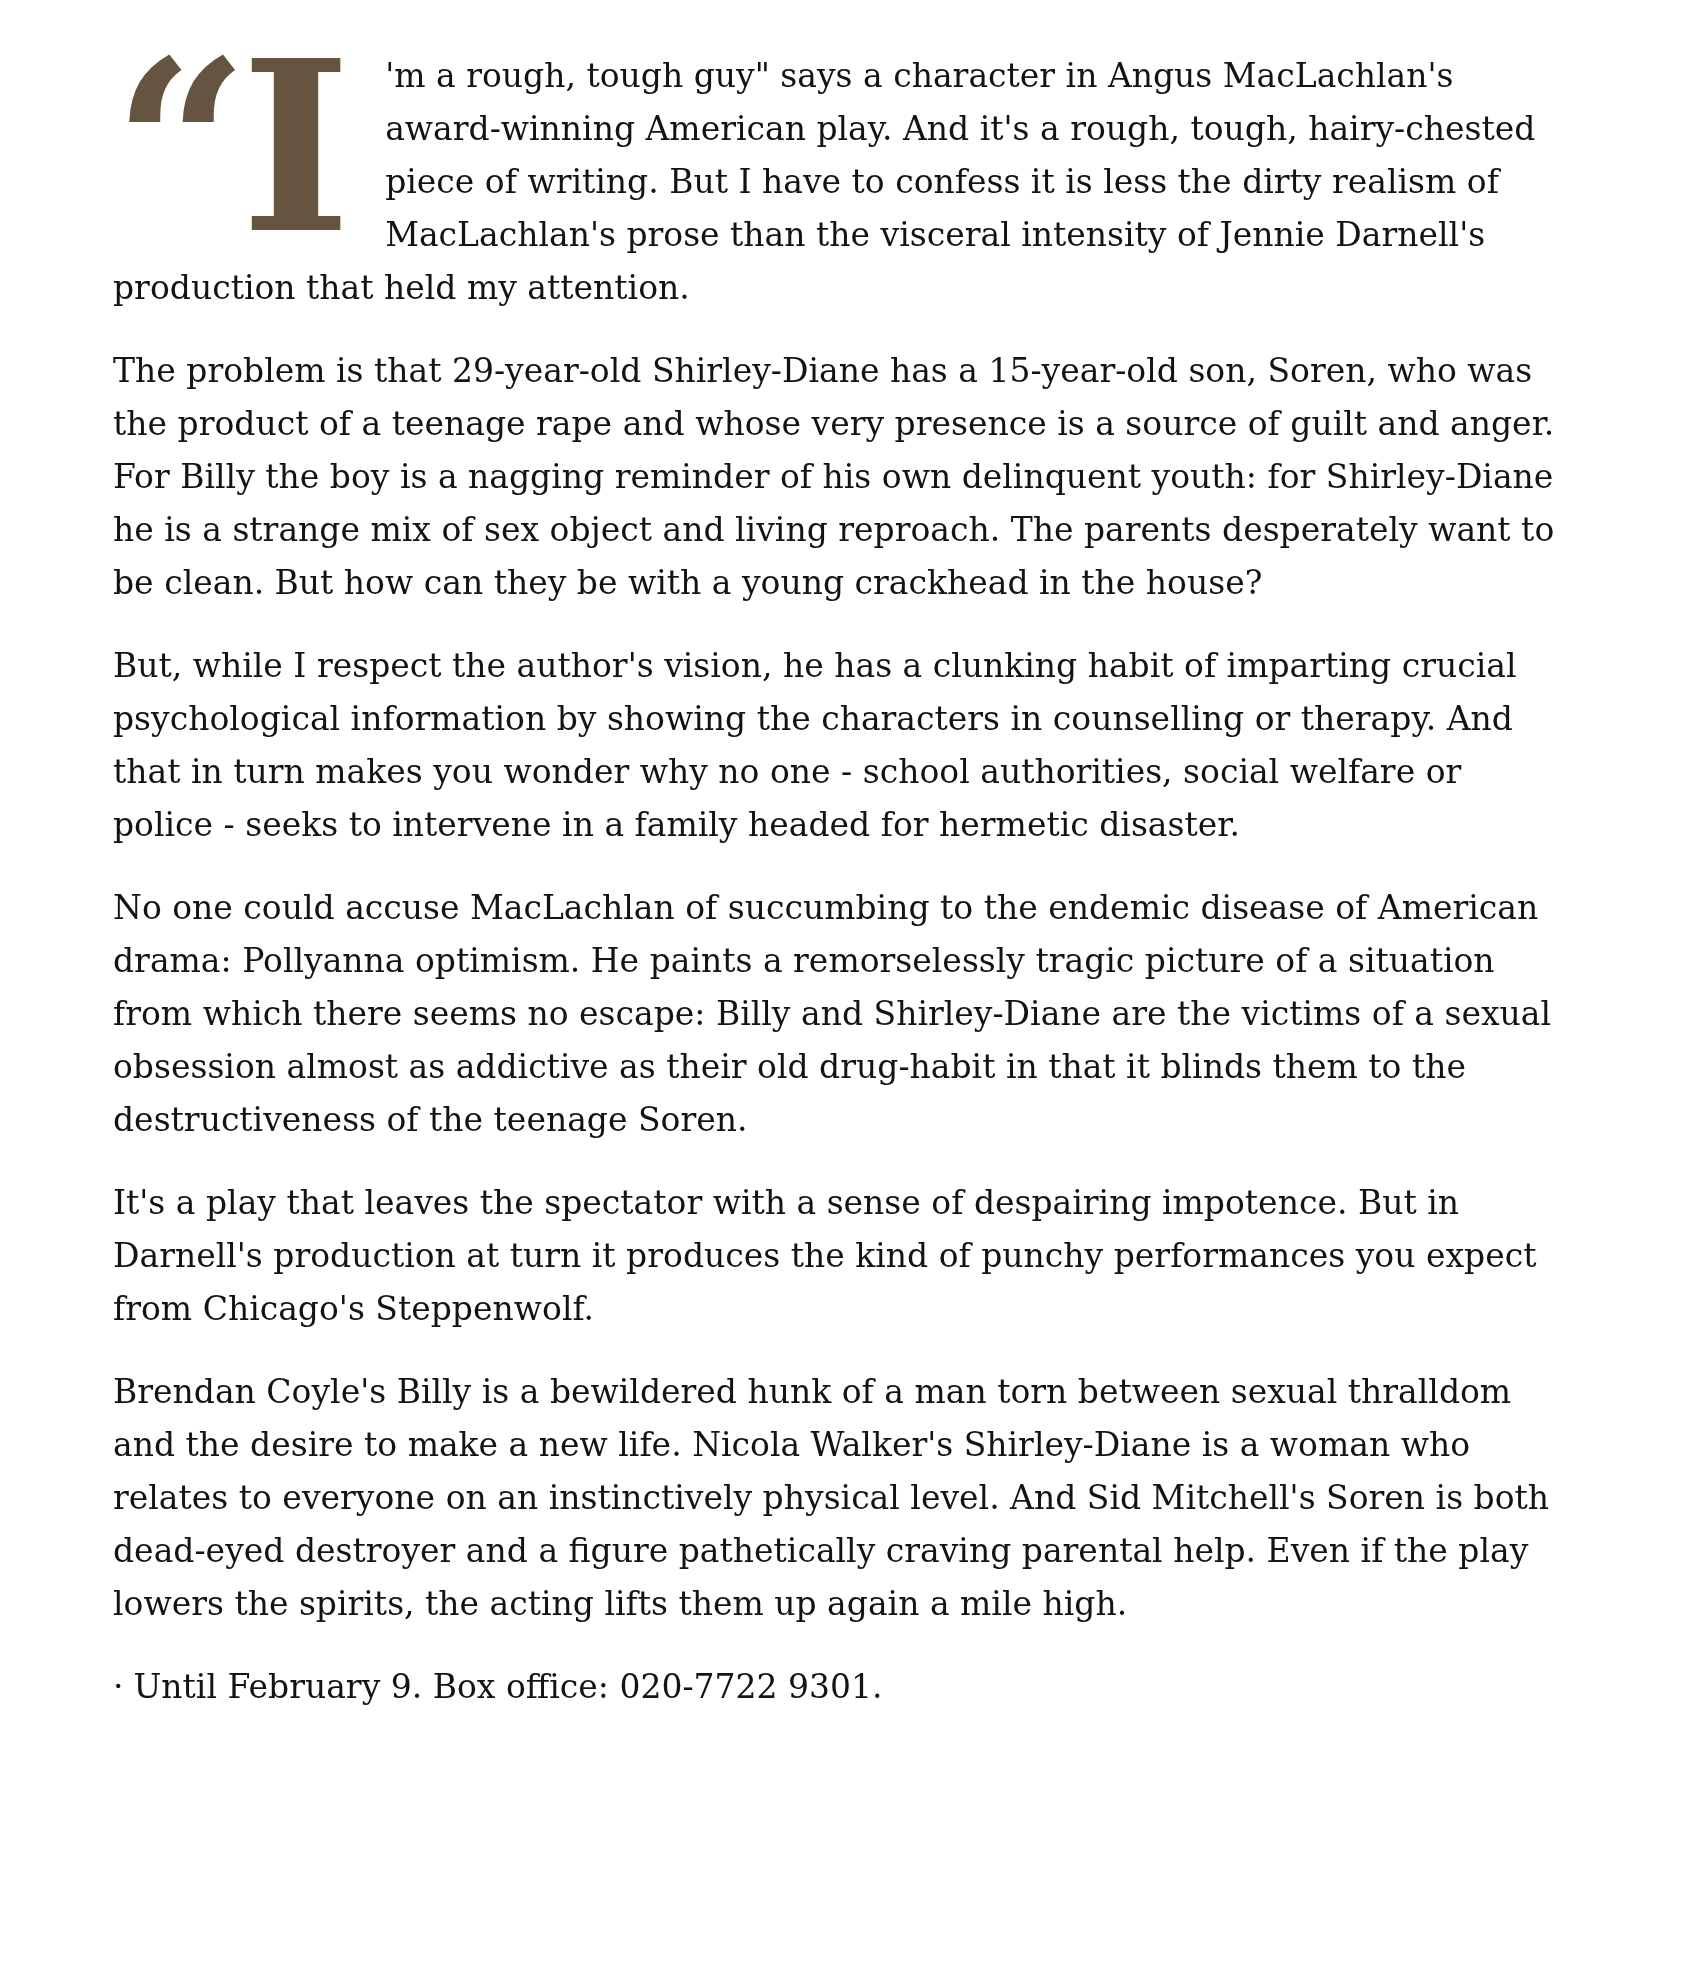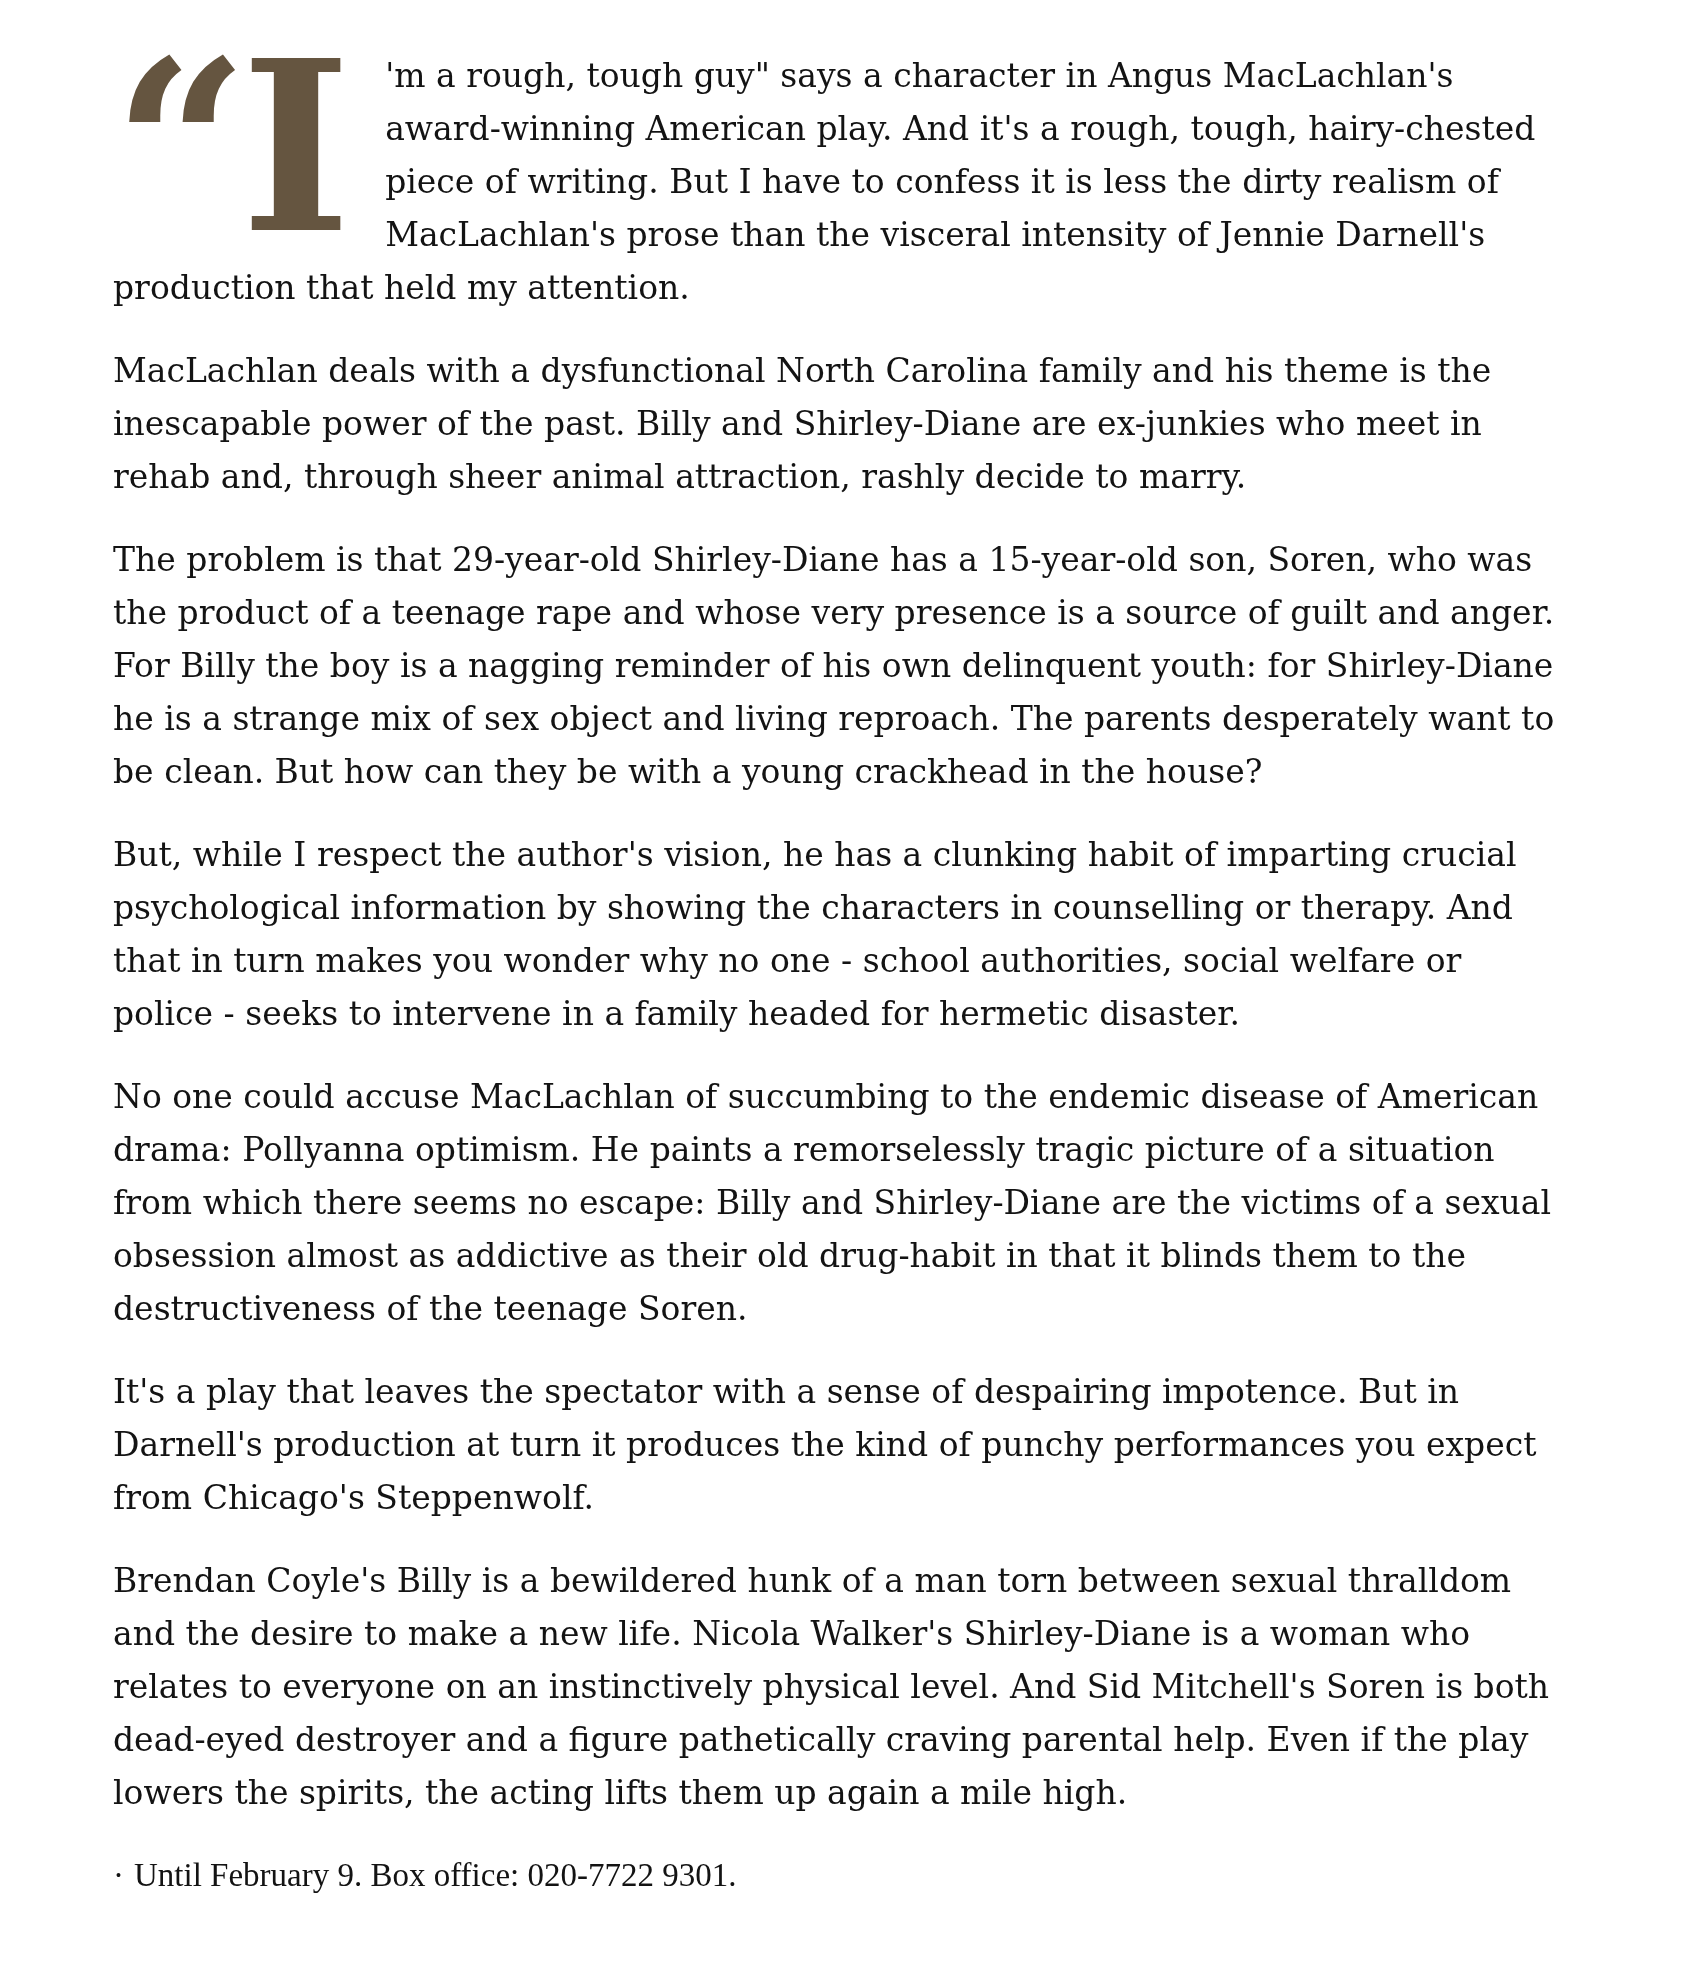--- a/index.html
+++ b/index.html
@@ -31,38 +31,36 @@
     font-weight: bold;
     font-size: 236px;
     line-height: 0.78;
     height: 186px;
     margin: 6px 42px 0 0;
     letter-spacing: -8px;
     white-space: nowrap;
   }
   .listing-note {
     margin-bottom: 0;
-    font-family: Liberation Serif, serif;
   }
   .bullet {
     display: inline-block;
     margin-right: 10px;
   }
 </style>
 </head>
 <body>
 
 <div class="page">
   <div class="article-body">
 
     <p>
       <span class="drop-cap">“I</span><span>'m a rough, tough guy" says a character in Angus MacLachlan's award-winning American play. And it's a rough, tough, hairy-chested piece of writing. But I have to confess it is less the dirty realism of MacLachlan's prose than the visceral intensity of Jennie Darnell's production that held my attention.</span>
     </p>
 
-    <p>MacLachlan deals with a dysfunctional North Carolina family and his theme is the inescapable power of the past. Billy and Shirley-Diane are ex-junkies who meet in rehab and, through sheer animal attraction, rashly decide to marry.</p>
 
     <p>The problem is that 29-year-old Shirley-Diane has a 15-year-old son, Soren, who was the product of a teenage rape and whose very presence is a source of guilt and anger. For Billy the boy is a nagging reminder of his own delinquent youth: for Shirley-Diane he is a strange mix of sex object and living reproach. The parents desperately want to be clean. But how can they be with a young crackhead in the house?</p>
 
     <p>But, while I respect the author's vision, he has a clunking habit of imparting crucial psychological information by showing the characters in counselling or therapy. And that in turn makes you wonder why no one - school authorities, social welfare or police - seeks to intervene in a family headed for hermetic disaster.</p>
 
     <p>No one could accuse MacLachlan of succumbing to the endemic disease of American drama: Pollyanna optimism. He paints a remorselessly tragic picture of a situation from which there seems no escape: Billy and Shirley-Diane are the victims of a sexual obsession almost as addictive as their old drug-habit in that it blinds them to the destructiveness of the teenage Soren.</p>
 
     <p>It's a play that leaves the spectator with a sense of despairing impotence. But in Darnell's production at turn it produces the kind of punchy performances you expect from Chicago's Steppenwolf.</p>
 
     <p>Brendan Coyle's Billy is a bewildered hunk of a man torn between sexual thralldom and the desire to make a new life. Nicola Walker's Shirley-Diane is a woman who relates to everyone on an instinctively physical level. And Sid Mitchell's Soren is both dead-eyed destroyer and a figure pathetically craving parental help. Even if the play lowers the spirits, the acting lifts them up again a mile high.</p>

